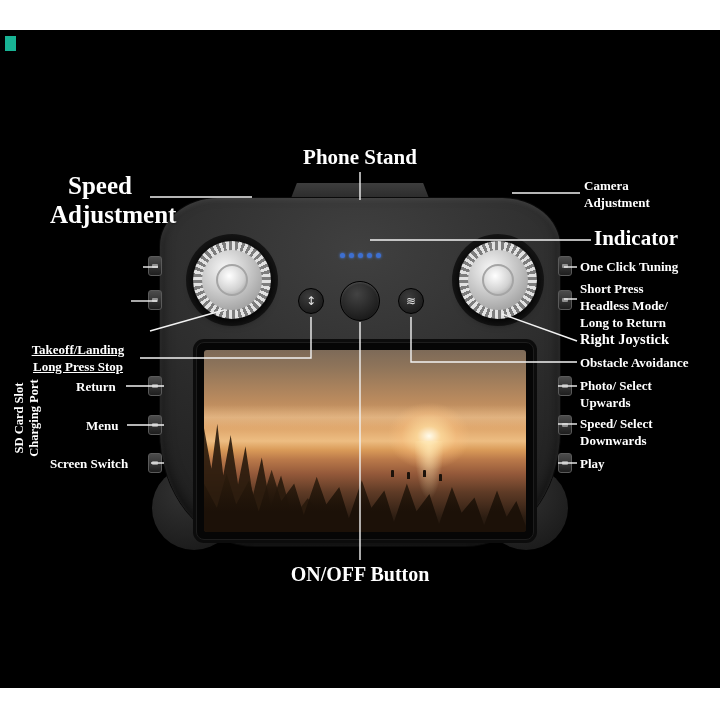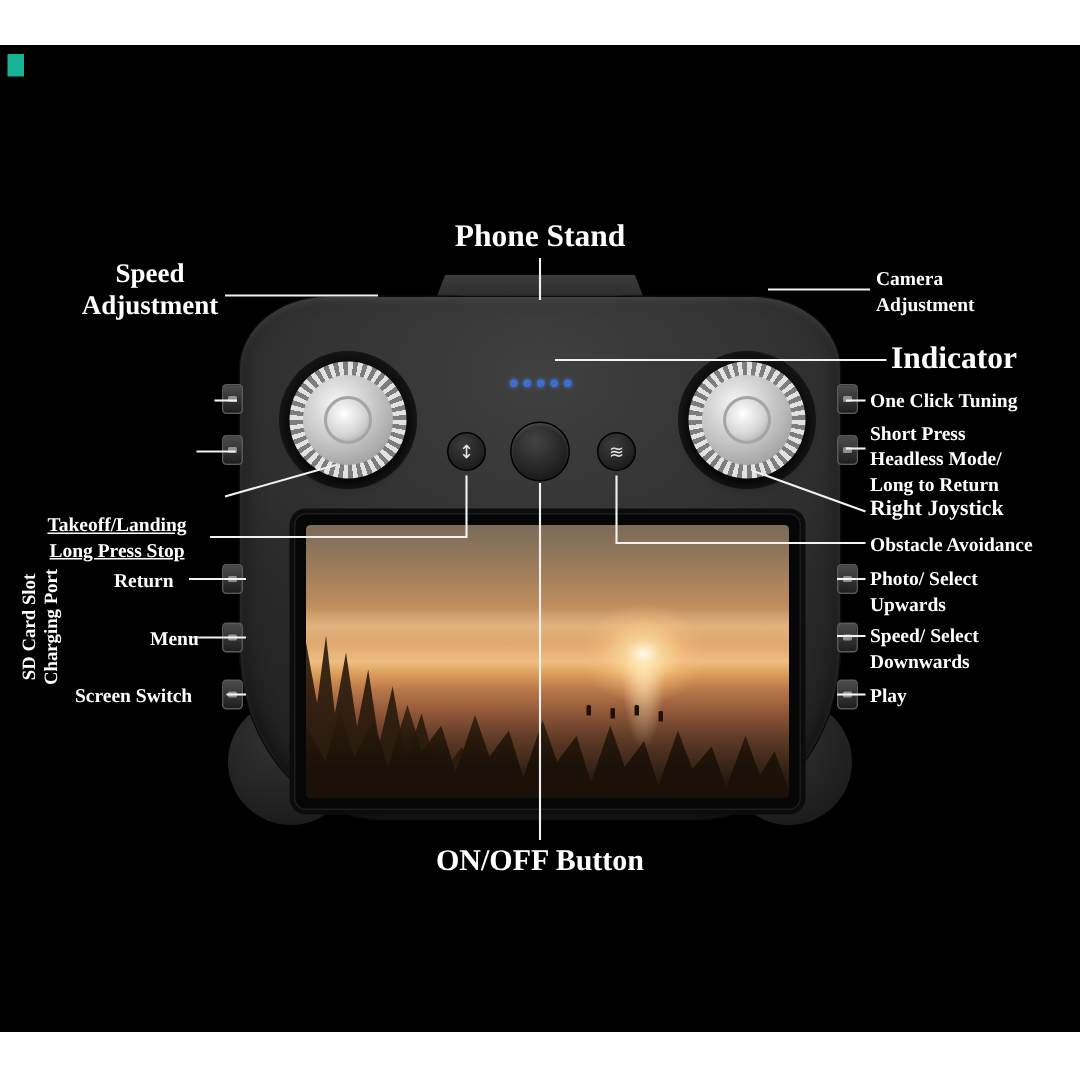--- a/index.html
+++ b/index.html
@@ -77,35 +77,35 @@
       28% 30%, 31% 75%, 35% 20%, 38% 60%, 42% 35%, 45% 80%, 49% 25%, 52% 65%, 56% 40%, 59% 85%,
       63% 30%, 66% 70%, 70% 45%, 73% 88%, 77% 35%, 80% 72%, 84% 50%, 87% 90%, 91% 40%, 94% 78%,
       97% 55%, 100% 92%, 100% 100%); }
 
   
   .lines { position:absolute; left:0; top:0; width:720px; height:720px; pointer-events:none; }
   .lbl { position:absolute; color:#fff; font-weight:bold; white-space:pre-line;
     text-shadow:0 0 2px rgba(0,0,0,0.9); }
   .lg { font-size:21px; line-height:1.12; }
   .md { font-size:13px; line-height:1.3; }
-  .lbl-speed { left:50px; top:172px; width:100px; font-size:18px; line-height:1.15; text-align:center; }
+  .lbl-speed { left:50px; top:172px; width:100px; font-size:25px; line-height:1.15; text-align:center; }
   .lbl-phone { left:360px; top:146px; transform:translateX(-50%); }
   .lbl-camera { left:584px; top:178px; }
   .lbl-indicator { left:594px; top:227px; }
   .lbl-finetuning { left:16px; top:255px; }
   .lbl-oneclick { left:580px; top:259px; }
   .lbl-calibration { left:20px; top:289px; }
   .lbl-shortpress { left:580px; top:281px; }
   .lbl-leftjoy { left:12px; top:319px; }
   .lbl-takeoff { left:22px; top:342px; width:112px; text-align:center;text-decoration:underline; }
   .lbl-rightjoy { left:580px; top:331px; font-size:14.5px; }
   .lbl-return { left:76px; top:379px; }
   .lbl-obstacle { left:580px; top:355px; }
   .lbl-photo { left:580px; top:378px; }
-  .lbl-menu { left:86px; top:418px;margin-left:14px; }
+  .lbl-menu { left:86px; top:418px; }
   .lbl-video { left:580px; top:416px; }
   .lbl-screensw { left:50px; top:456px; }
   .lbl-play { left:580px; top:456px; }
   .lbl-sdcard { left:12px; top:474px; width:112px; font-size:12.5px; text-align:center;
     transform-origin:0 0; transform:rotate(-90deg); }
   .lbl-onoff { left:360px; top:563px; transform:translateX(-50%); font-size:20px; }
 </style>
 </head>
 <body>
 

